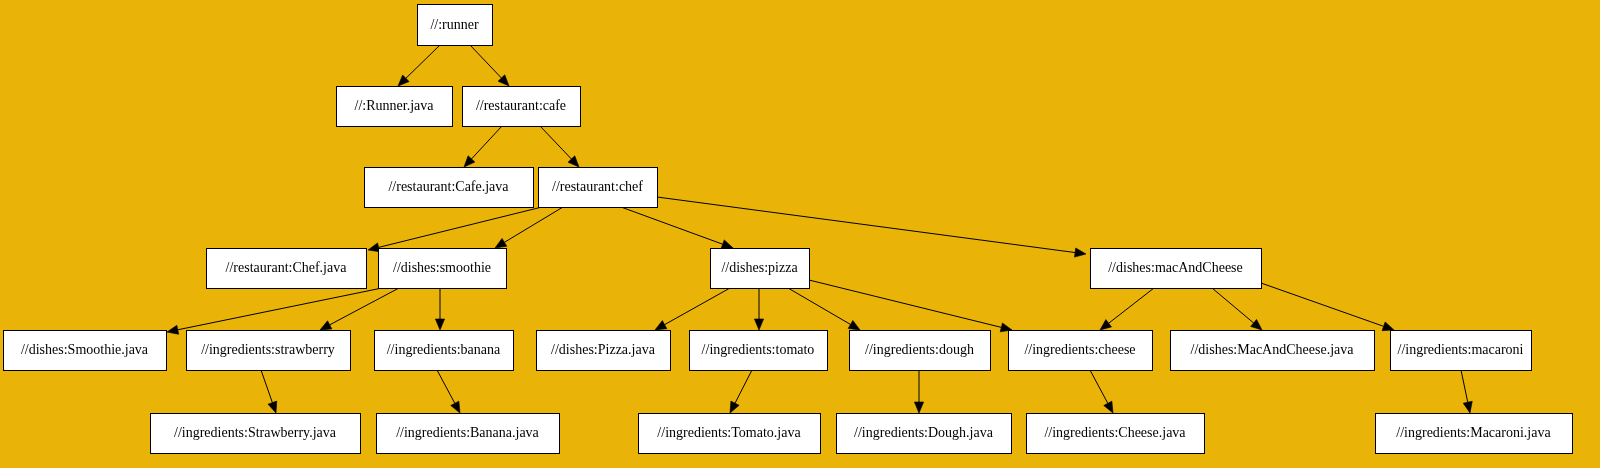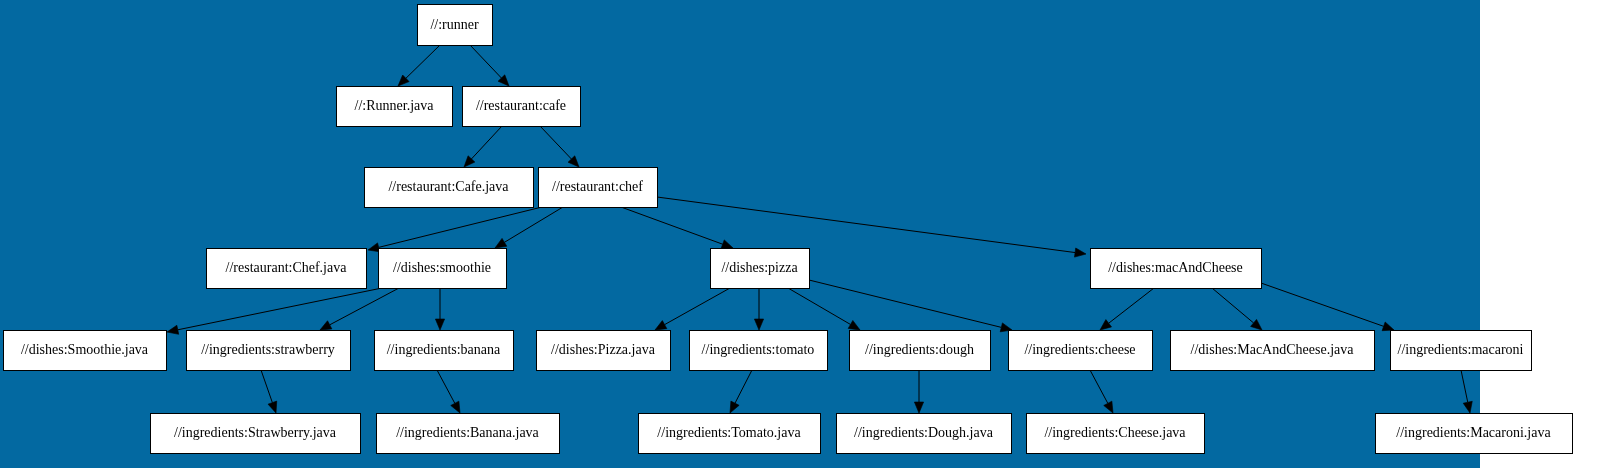--- a/index.html
+++ b/index.html
@@ -2,23 +2,23 @@
 <html><head>
 <meta charset="utf-8">
 <style>
   html, body {
     margin: 0;
     padding: 0;
     background: #ffffff;
   }
   #canvas {
     position: relative;
-    width: 1480px;
+    width: 1600px;
     height: 468px;
-    background: #0369a1;
+    background: #eab308;
     font-family: "Liberation Serif", serif;
   }
   svg.graph {
     position: absolute;
     left: 0;
     top: 0;
     width: 1600px;
     height: 468px;
     display: block;
     shape-rendering: geometricPrecision;

